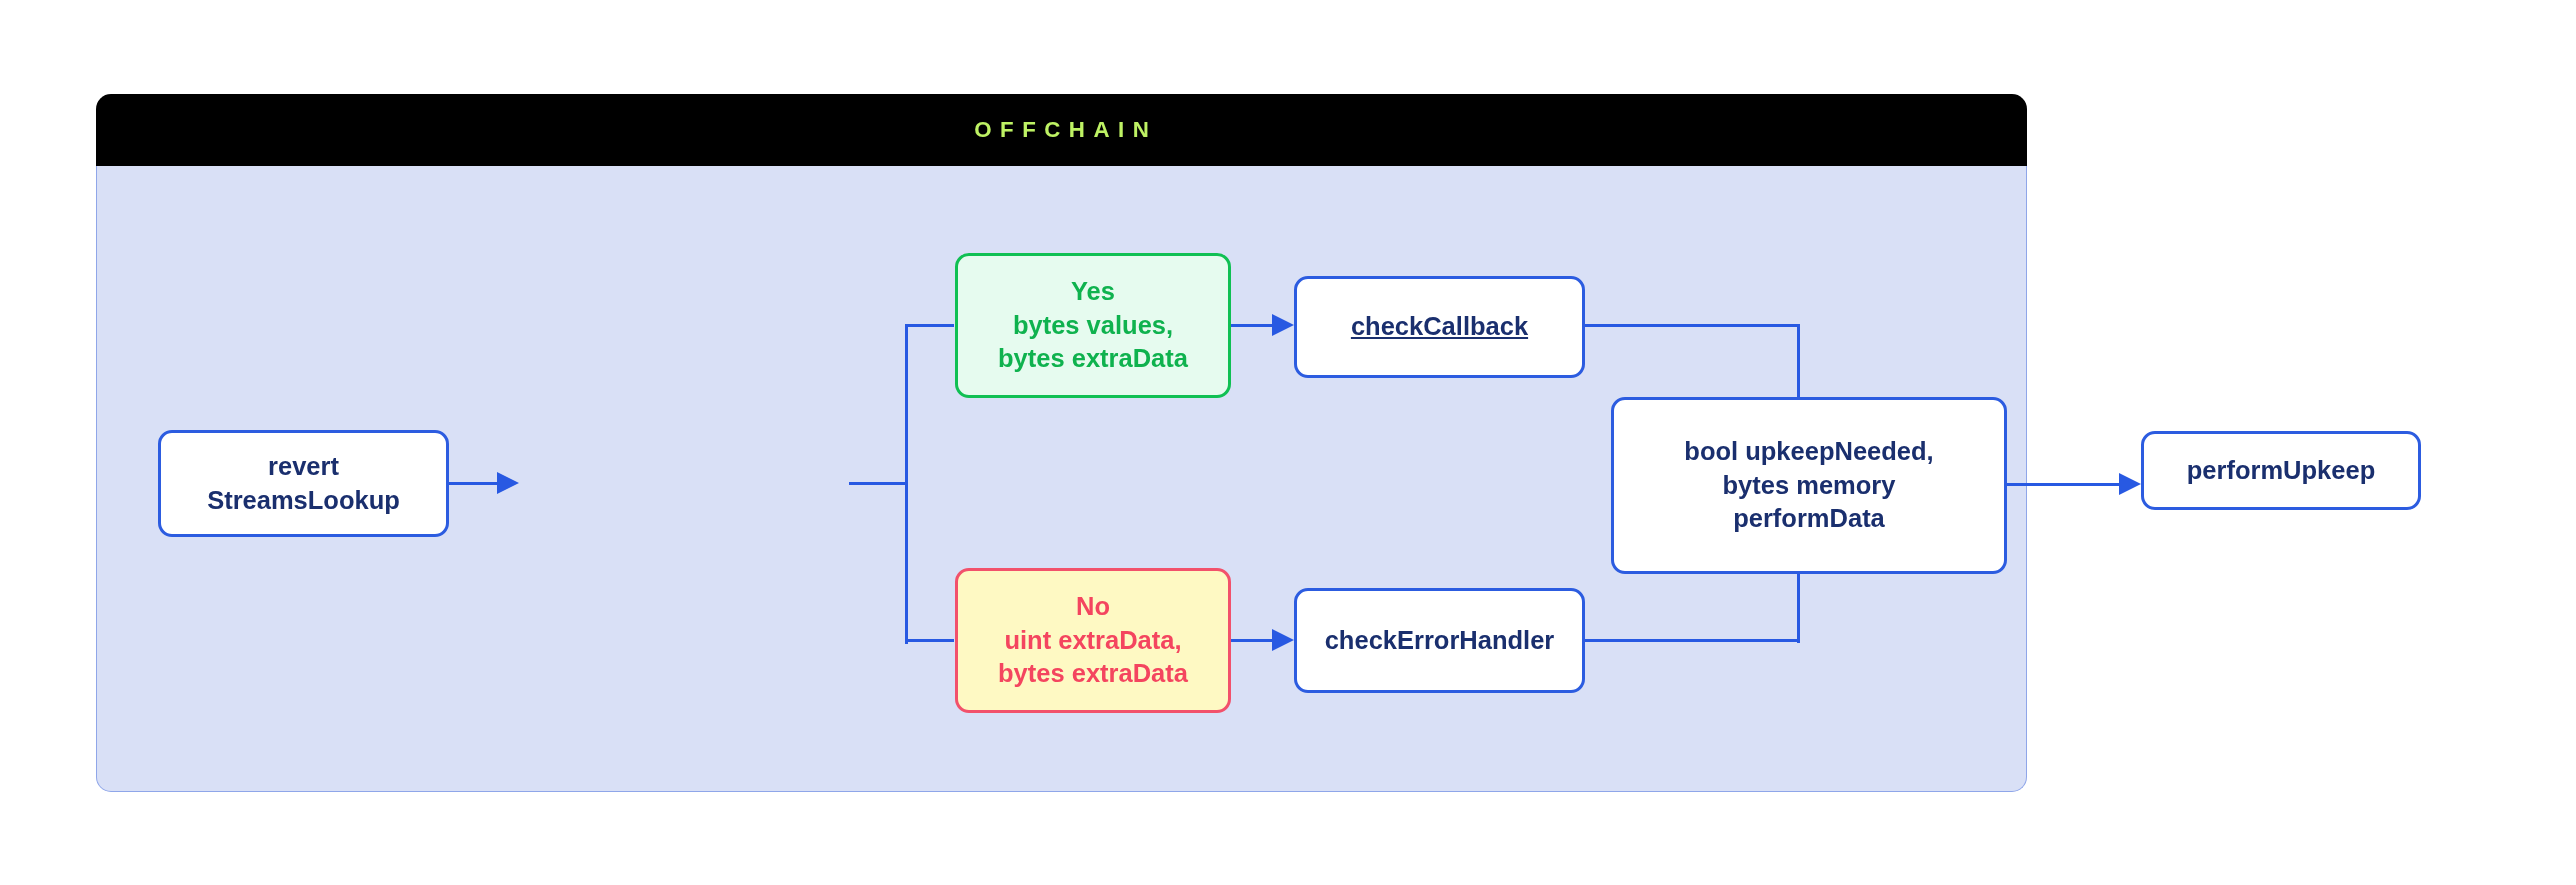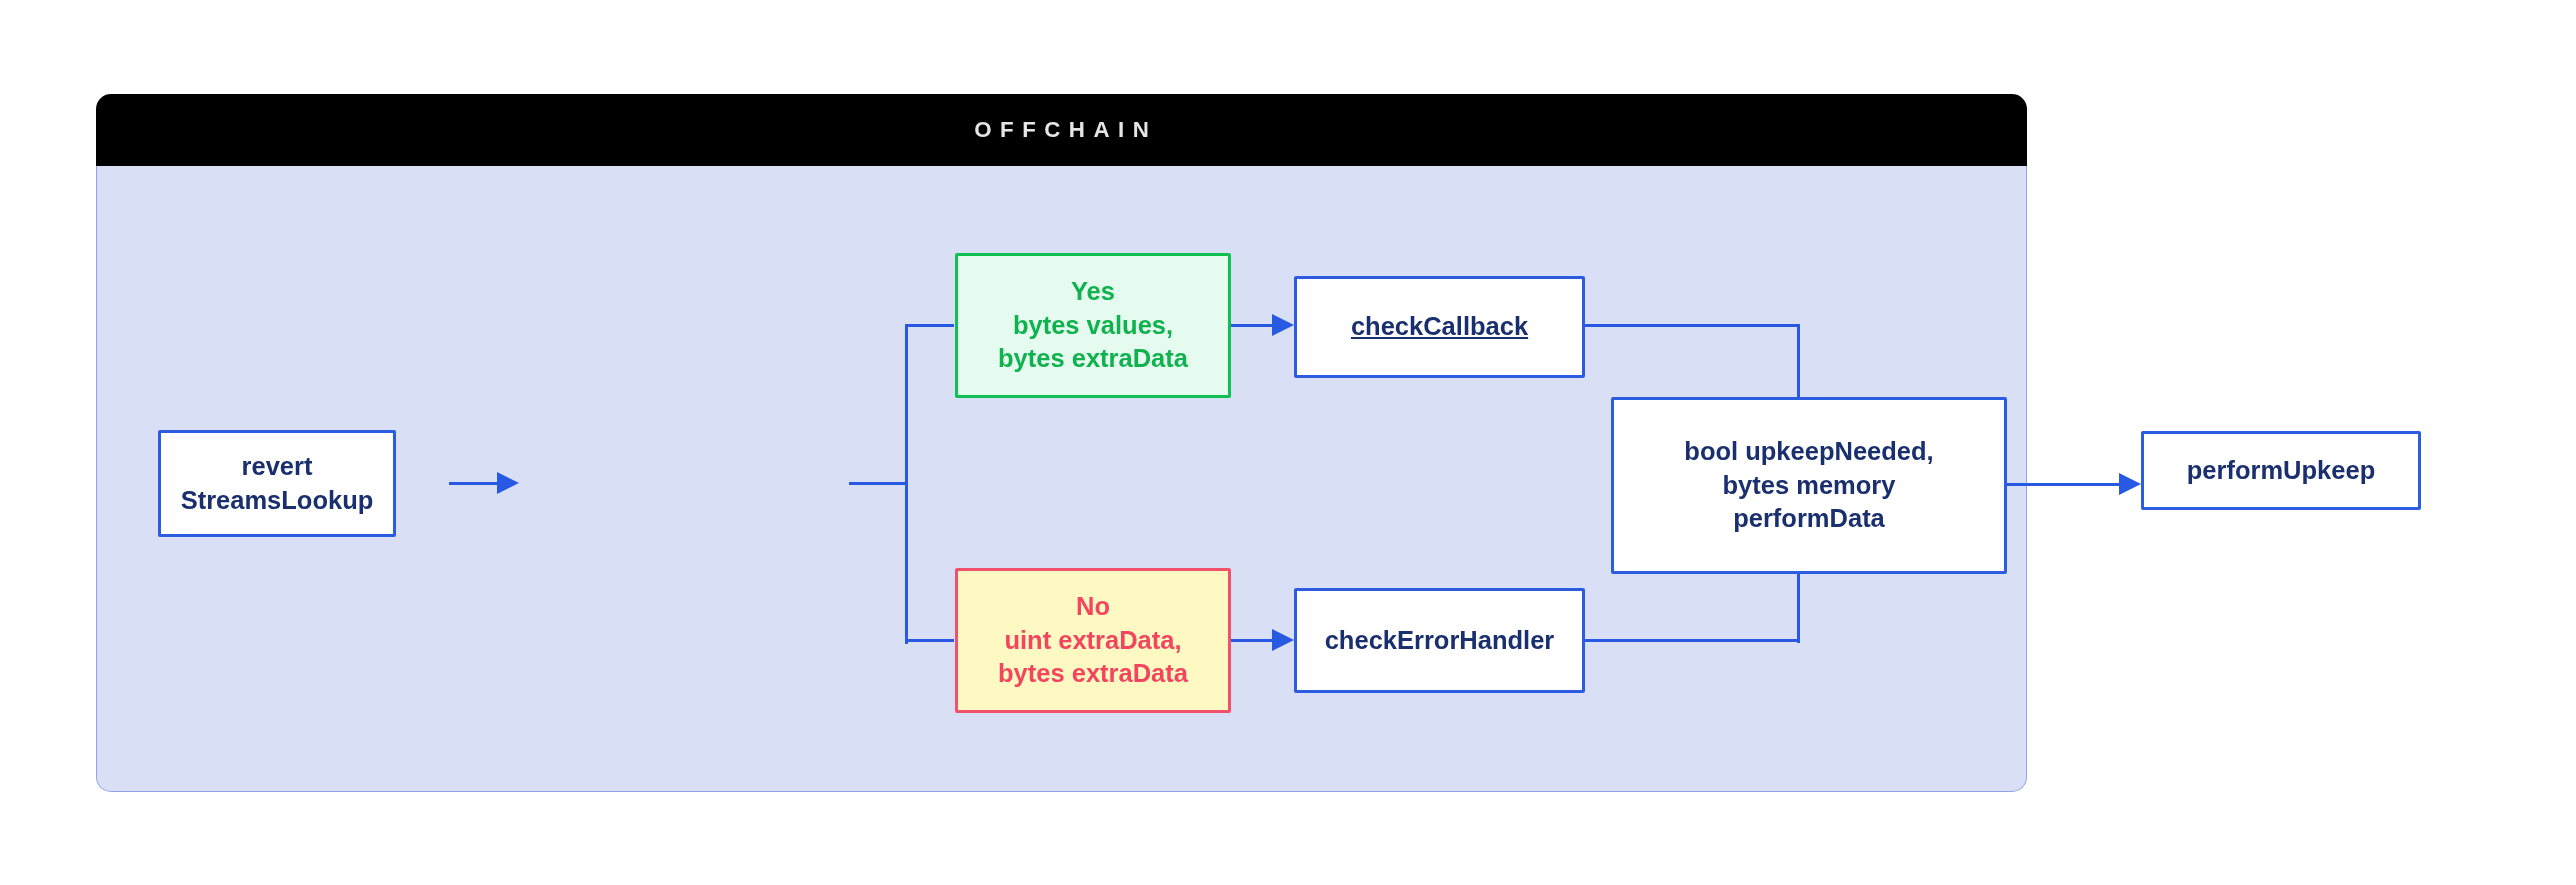--- a/index.html
+++ b/index.html
@@ -15,21 +15,21 @@
   
   .panel { position: absolute; }
   .panel-header {
     position: absolute;
     top: 0; left: 0; right: 0;
     height: 72px;
     border-radius: 15px 15px 0 0;
     display: flex;
     align-items: center;
     justify-content: center;
-    color: #e5e5e5;
+    color: #bef264;
     font-size: 22.3px;
     font-weight: bold;
     letter-spacing: 0.38em;
     text-indent: 0.38em;
   }
   .panel-body {
     position: absolute;
     top: 72px; left: 0; right: 0; bottom: 0;
     border-radius: 0 0 15px 15px;
     box-sizing: border-box;
@@ -66,21 +66,21 @@
     position: absolute;
     box-sizing: border-box;
     display: flex;
     flex-direction: column;
     align-items: center;
     justify-content: center;
     text-align: center;
     font-weight: bold;
     font-size: 25.5px;
     line-height: 1.32;
-    border-radius: 2px;
+    border-radius: 14px;
     background: #ffffff;
     border: 3.2px solid #2c5ce0;
     color: #1a2f6e;
   }
   .node.pill { border-radius: 54px; }
   .node.green {
     background: #e6fbef;
     border-color: #10c053;
     color: #0fb24e;
   }
@@ -119,21 +119,21 @@
 
   <div class="seg h" style="left:1585px;top:324px;width:215px;"></div>
   <div class="seg v" style="left:1797px;top:324px;height:73px;"></div>
 
   <div class="seg h" style="left:1585px;top:639px;width:215px;"></div>
   <div class="seg v" style="left:1797px;top:574px;height:69px;"></div>
 
   <div class="seg h" style="left:1986px;top:483px;width:133px;"></div>
   <div class="arrow-right" style="left:2119px;top:473px;"></div>
 
-  <div class="node" style="left:158px;top:430px;width:238px;height:107px;justify-content:center;">
+  <div class="node" style="left:158px;top:430px;width:291px;height:107px;justify-content:center;">
     <span>revert</span>
     <span>StreamsLookup</span>
   </div>
 
 
   <div class="node green" style="left:955px;top:253px;width:276px;height:145px;">
     <span>Yes</span>
     <span>bytes values,</span>
     <span>bytes extraData</span>
   </div>

